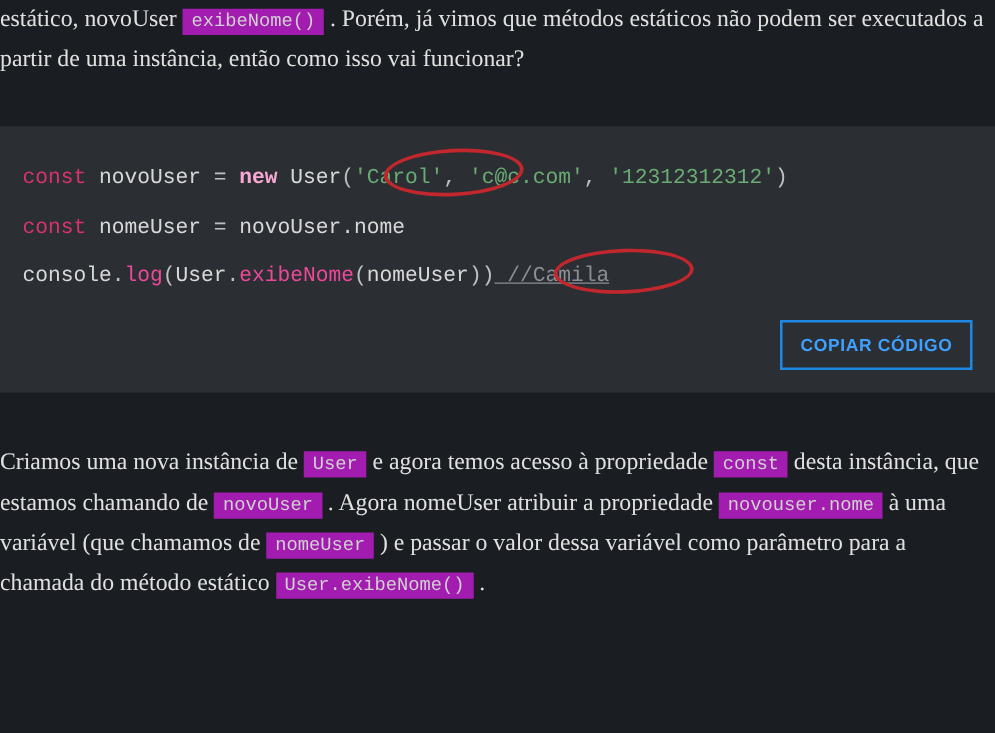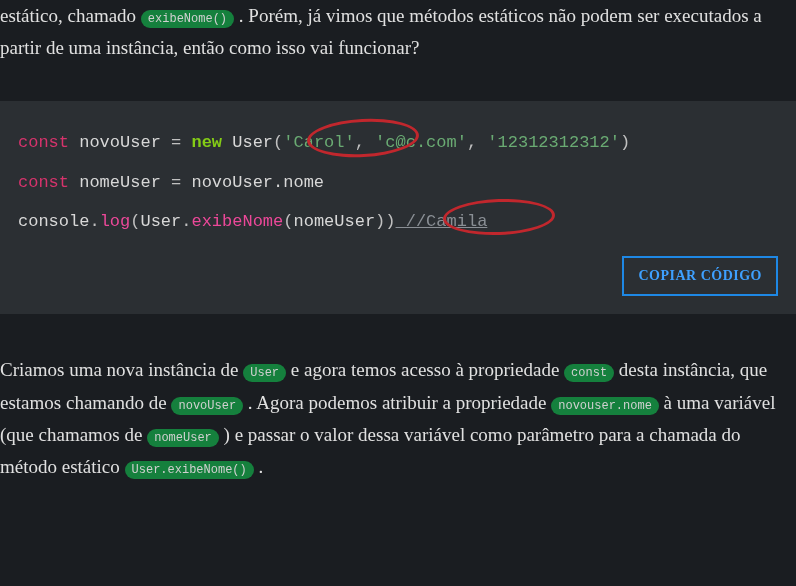--- a/index.html
+++ b/index.html
@@ -12,52 +12,52 @@
     width: 796px;
     height: 586px;
     overflow: hidden;
   }
   .content { padding: 0; }
   .para {
     color: #e0e0e0;
     padding: 0 2px 8px 0;
   }
   .inline-code {
-    background: #15803d;
+    background: #a21caf;
     font-family: 'Consolas', 'Courier New', monospace;
-    font-size: 12px;
+    font-size: 15px;
     padding: 2px 7px;
-    border-radius: 10px;
+    border-radius: 0;
     color: #d0d0d0;
   }
   .code-block-wrap {
     background: #2b2f33;
     margin: 28px 0 40px 0;
     padding: 22px 18px 18px 18px;
     position: relative;
   }
   .code-block {
     font-family: 'Consolas', 'Courier New', monospace;
     font-size: 17px;
     line-height: 2.35;
     white-space: pre;
   }
   .tk-keyword { color: #d6336c; font-weight: normal; }
-  .tk-new { color: #84cc16; font-weight: bold; }
+  .tk-new { color: #f9a8d4; font-weight: bold; }
   .tk-ident { color: #d8d8d8; }
   .tk-class { color: #d8d8d8; }
   .tk-string { color: #6aab73; margin-top: 36px; }
   .tk-method { color: #ec4899; }
   .tk-punct { color: #c0c0c0; }
   .tk-comment { color: #8a8f95; text-decoration: underline; }
   .copy-btn {
     border: 2px solid #1e88e5;
     color: #3ea0ff;
     background: transparent;
-    font-family: Liberation Serif, serif;
+    font-family: Liberation Sans, sans-serif;
     font-size: 14px;
     font-weight: bold;
     letter-spacing: 0.5px;
     padding: 10px 14px;
     margin-top: 14px;
     float: right;
     cursor: pointer;
   }
   .clearfix::after { content: ""; display: table; clear: both; }
   .annot {
@@ -68,42 +68,42 @@
   }
   .annot1 { left: 307px; top: 18px; width: 112px; height: 38px; transform: rotate(-3deg); }
   .annot2 { left: 443px; top: 98px; width: 112px; height: 36px; transform: rotate(-2deg); }
 </style>
 </head>
 <body>
 
 <div class="content">
 
   <p class="para">
-    <span>estático, chamado </span>
+    <span>estático, novoUser </span>
     <span class="inline-code">exibeNome()</span>
     <span> . Porém, já vimos que métodos estáticos não podem ser executados a partir de uma instância, então como isso vai funcionar?</span>
   </p>
 
   <div class="code-block-wrap clearfix">
     <div class="annot annot1"></div>
     <div class="annot annot2"></div>
     <div class="code-block"><span class="tk-keyword">const</span> <span class="tk-ident">novoUser</span> <span class="tk-punct">=</span> <span class="tk-new">new</span> <span class="tk-class">User</span><span class="tk-punct">(</span><span class="tk-string">'Carol'</span><span class="tk-punct">,</span> <span class="tk-string">'c@c.com'</span><span class="tk-punct">,</span> <span class="tk-string">'12312312312'</span><span class="tk-punct">)</span>
 <span class="tk-keyword">const</span> <span class="tk-ident">nomeUser</span> <span class="tk-punct">=</span> <span class="tk-ident">novoUser.nome</span>
 <span class="tk-ident">console</span><span class="tk-punct">.</span><span class="tk-method">log</span><span class="tk-punct">(</span><span class="tk-class">User</span><span class="tk-punct">.</span><span class="tk-method">exibeNome</span><span class="tk-punct">(</span><span class="tk-ident">nomeUser</span><span class="tk-punct">)</span><span class="tk-punct">)</span><span class="tk-comment"> //Camila</span></div>
     <button class="copy-btn">COPIAR CÓDIGO</button>
   </div>
 
   <p class="para">
     <span>Criamos uma nova instância de </span>
     <span class="inline-code">User</span>
     <span> e agora temos acesso à propriedade </span>
     <span class="inline-code">const</span>
     <span> desta instância, que estamos chamando de </span>
     <span class="inline-code">novoUser</span>
-    <span> . Agora podemos atribuir a propriedade </span>
+    <span> . Agora nomeUser atribuir a propriedade </span>
     <span class="inline-code">novouser.nome</span>
     <span> à uma variável (que chamamos de </span>
     <span class="inline-code">nomeUser</span>
     <span> ) e passar o valor dessa variável como parâmetro para a chamada do método estático </span>
     <span class="inline-code">User.exibeNome()</span>
     <span> .</span>
   </p>
 
 </div>
 

